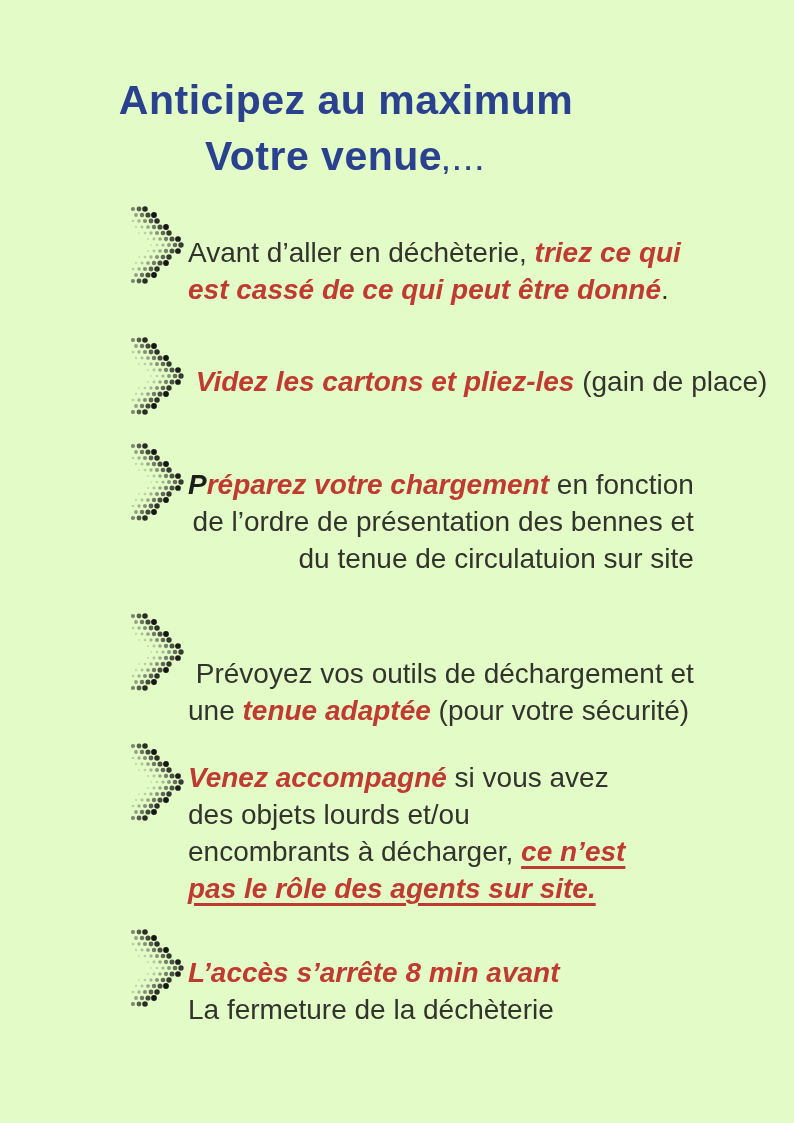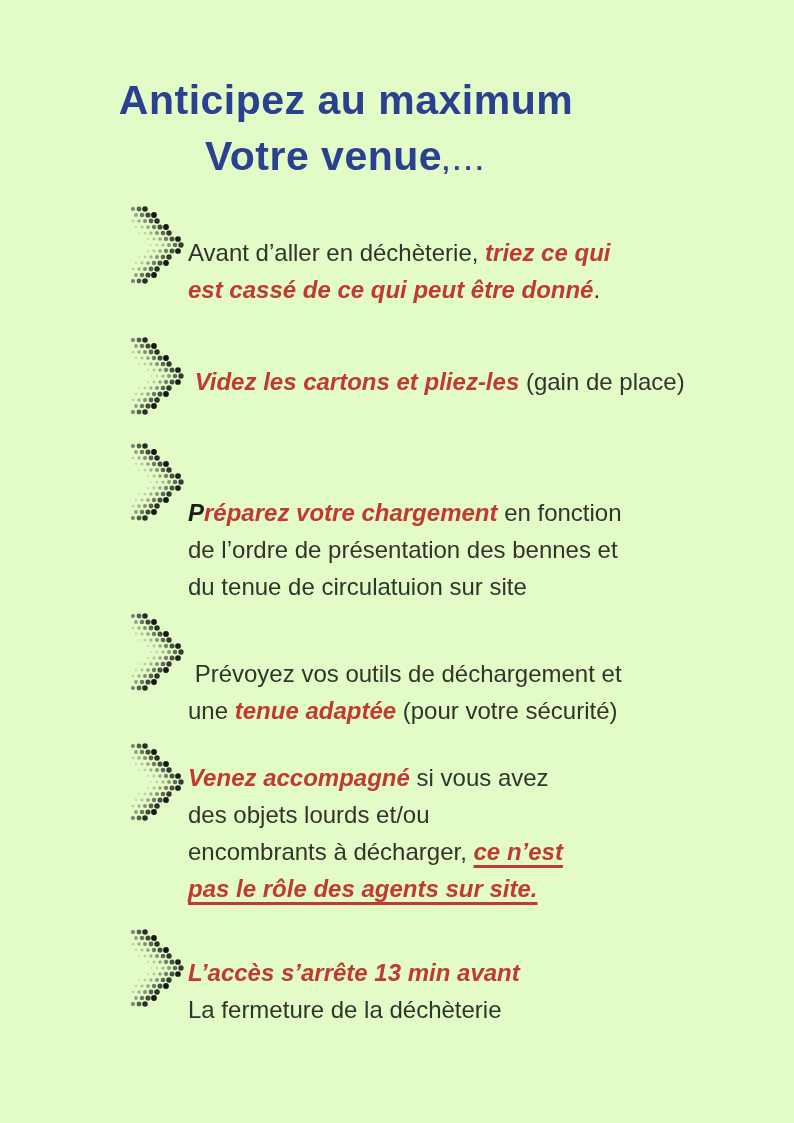--- a/index.html
+++ b/index.html
@@ -19,21 +19,21 @@
     letter-spacing:0.5px;
   }
   .title .suffix{
     font-size:26px;
     font-weight:600;
     letter-spacing:4px;
   }
   .chevron{position:absolute;left:131px;}
   .btext{
     position:absolute;left:188px;
-    font-size:24px;line-height:37px;
+    font-size:28px;line-height:37px;
     color:var(--dark,#33332e);
   }
   .line{white-space:pre;}
   .seg-plain{color:var(--dark,#33332e);}
   .seg-red{color:var(--red,#c03a31);font-weight:bold;font-style:italic;}
   .seg-redu{
     color:var(--red,#c03a31);font-weight:bold;font-style:italic;
     text-decoration:underline;
     text-decoration-thickness:3px;
     text-underline-offset:5px;
@@ -254,21 +254,21 @@
       <circle cx="20" cy="63" r="2.39" fill="#161616" opacity="0.67"></circle>
       <circle cx="26" cy="63" r="2.74" fill="#161616" opacity="0.89"></circle>
       <circle cx="5" cy="69" r="1.88" fill="#161616" opacity="0.40"></circle>
       <circle cx="11" cy="69" r="2.23" fill="#161616" opacity="0.58"></circle>
       <circle cx="17" cy="69" r="2.58" fill="#161616" opacity="0.78"></circle>
       <circle cx="23" cy="69" r="2.90" fill="#161616" opacity="1.00"></circle>
       <circle cx="2" cy="75" r="2.07" fill="#161616" opacity="0.50"></circle>
       <circle cx="8" cy="75" r="2.42" fill="#161616" opacity="0.69"></circle>
       <circle cx="14" cy="75" r="2.77" fill="#161616" opacity="0.91"></circle>
     </svg>
-    <div class="btext" style="top: 494px;">
+    <div class="btext" style="top: 466px; text-align: right;">
       <div class="line"><span class="seg-darkbold">P</span><span class="seg-red">réparez votre chargement</span><span class="seg-plain"> en fonction</span></div>
       <div class="line"><span class="seg-plain">de l’ordre de présentation des bennes et</span></div>
       <div class="line"><span class="seg-plain">du tenue de circulatuion sur site</span></div>
     </div>
     <svg class="chevron" width="58" height="78" viewBox="0 0 58 78" style="top: 613px;">
       <circle cx="2" cy="3" r="2.07" fill="#161616" opacity="0.50"></circle>
       <circle cx="8" cy="3" r="2.42" fill="#161616" opacity="0.69"></circle>
       <circle cx="14" cy="3" r="2.77" fill="#161616" opacity="0.91"></circle>
       <circle cx="5" cy="9" r="1.88" fill="#161616" opacity="0.40"></circle>
       <circle cx="11" cy="9" r="2.23" fill="#161616" opacity="0.58"></circle>
@@ -474,16 +474,16 @@
       <circle cx="26" cy="63" r="2.74" fill="#161616" opacity="0.89"></circle>
       <circle cx="5" cy="69" r="1.88" fill="#161616" opacity="0.40"></circle>
       <circle cx="11" cy="69" r="2.23" fill="#161616" opacity="0.58"></circle>
       <circle cx="17" cy="69" r="2.58" fill="#161616" opacity="0.78"></circle>
       <circle cx="23" cy="69" r="2.90" fill="#161616" opacity="1.00"></circle>
       <circle cx="2" cy="75" r="2.07" fill="#161616" opacity="0.50"></circle>
       <circle cx="8" cy="75" r="2.42" fill="#161616" opacity="0.69"></circle>
       <circle cx="14" cy="75" r="2.77" fill="#161616" opacity="0.91"></circle>
     </svg>
     <div class="btext" style="top: 954px;">
-      <div class="line"><span class="seg-red">L’accès s’arrête 13 min avant</span></div>
+      <div class="line"><span class="seg-red">L’accès s’arrête 8 min avant</span></div>
       <div class="line"><span class="seg-plain">La fermeture de la déchèterie</span></div>
     </div>
   </div>
 
 </body></html>

